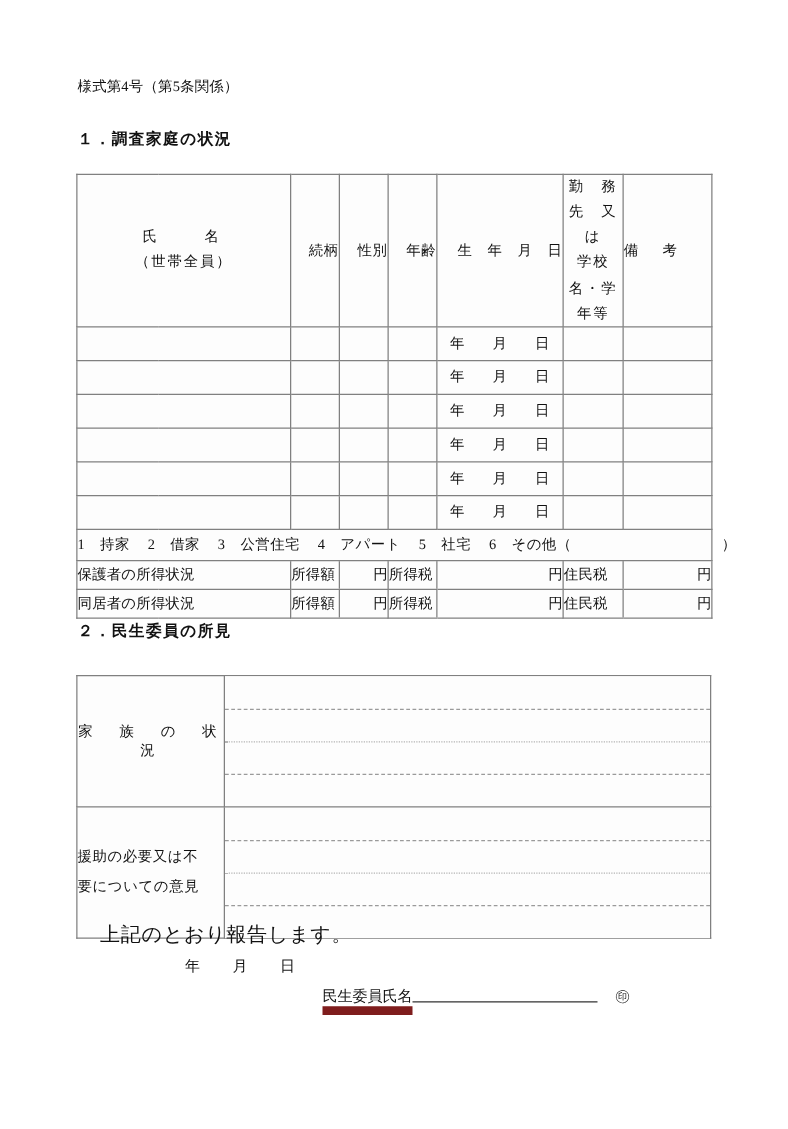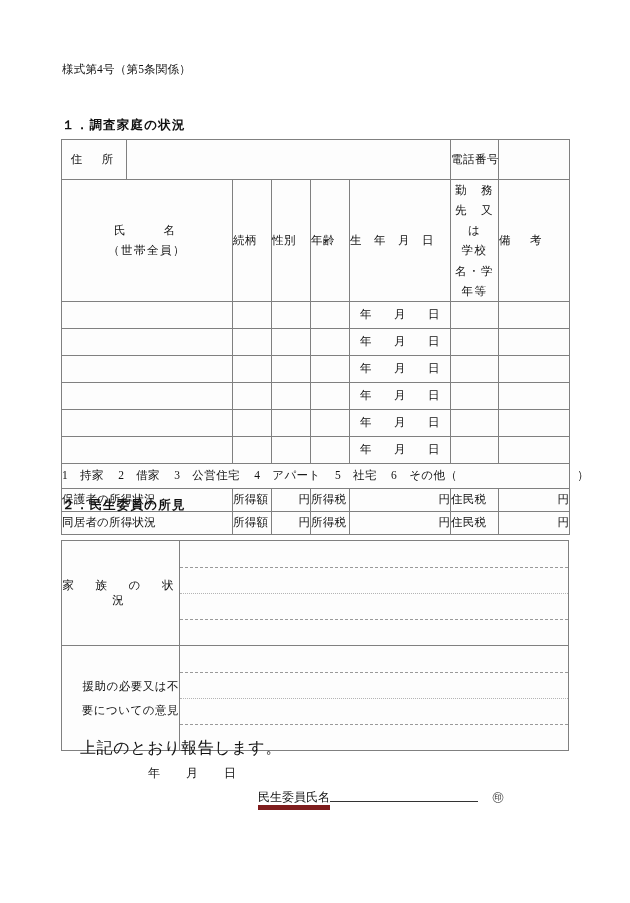--- a/index.html
+++ b/index.html
@@ -46,21 +46,21 @@
   }
   .section-head {
     position: absolute;
     left: 62px;
     font-size: 12.5px;
     font-weight: bold;
     letter-spacing: 1.2px;
     white-space: nowrap;
     font-family: "DejaVu Sans", "Liberation Sans", sans-serif;
   }
-  .section-head.s1 { top: 117px; }
+  .section-head.s1 { top: 103px; }
   .section-head.s2 { top: 497px; }
 
   
   .tbl {
     position: absolute;
     border-collapse: collapse;
     table-layout: fixed;
     font-size: 11.5px;
   }
   .tbl td {
@@ -92,21 +92,21 @@
   .hdr-row td { height: 57px; }
   .data-row td { height: 26px; }
 
   .hdr-two-line {
     text-align: center;
     line-height: 1.75;
     letter-spacing: 1.5px;
   }
   .hdr-two-line .l1 { letter-spacing: 5px; }
   .hdr-one {
-    text-align: left;
+    text-align: right;
     letter-spacing: 0.5px;
   }
   .hdr-spaced {
     text-align: left;
     letter-spacing: 4px;
     padding-left: 4px;
   }
   .ymd {
     text-align: center;
     letter-spacing: 0.5px;
@@ -172,21 +172,21 @@
   #opinion-table td { border: 1px solid #808080; }
   .op-label-a {
     width: 117px;
     text-align: center;
     letter-spacing: 5px;
     padding-left: 5px;
     height: 104px;
   }
   .op-label-b {
     width: 117px;
-    text-align: right;
+    text-align: left;
     height: 104px;
     line-height: 2.1;
     letter-spacing: 0.5px;
     padding: 0 4px;
   }
   .op-lines {
     position: relative;
     height: 104px;
   }
   .op-lines i {
@@ -222,21 +222,21 @@
   .date-line .m { margin-right: 26px; }
 
   .sign-line {
     position: absolute;
     left: 258px;
     top: 789px;
     font-size: 12px;
     white-space: nowrap;
   }
   .sign-line .name-label {
-    border-bottom: 5px solid #7f1d1d;
+    border-bottom: 7px solid #7f1d1d;
     padding-bottom: 1px;
   }
   .sign-line .sign-blank {
     display: inline-block;
     width: 148px;
     border-bottom: 1px solid #333;
     margin-bottom: -1px;
   }
   .sign-line .seal {
     margin-left: 14px;
@@ -258,26 +258,20 @@
         <col style="width:106px">
       <col style="width:39px">
         <col style="width:39px">
         <col style="width:39px">
       <col style="width:101px">
       <col style="width:48px">
         <col style="width:71px">
     </colgroup>
 
     <tbody>
-        <tr class="addr-row">
-      <td class="cell-label dot-right">住　所</td>
-      <td colspan="5"></td>
-      <td class="cell-label-plain dot-right" colspan="1" style="white-space:nowrap">電話番号</td>
-      <td></td>
-    </tr>
 
     <tr class="hdr-row">
       <td class="hdr-two-line" colspan="2">
         <div class="l1">氏　　名</div>
         <div>（世帯全員）</div>
       </td>
       <td class="hdr-one">続柄</td>
       <td class="hdr-one">性別</td>
       <td class="hdr-one">年齢</td>
       <td class="hdr-one">生　年　月　日</td>

